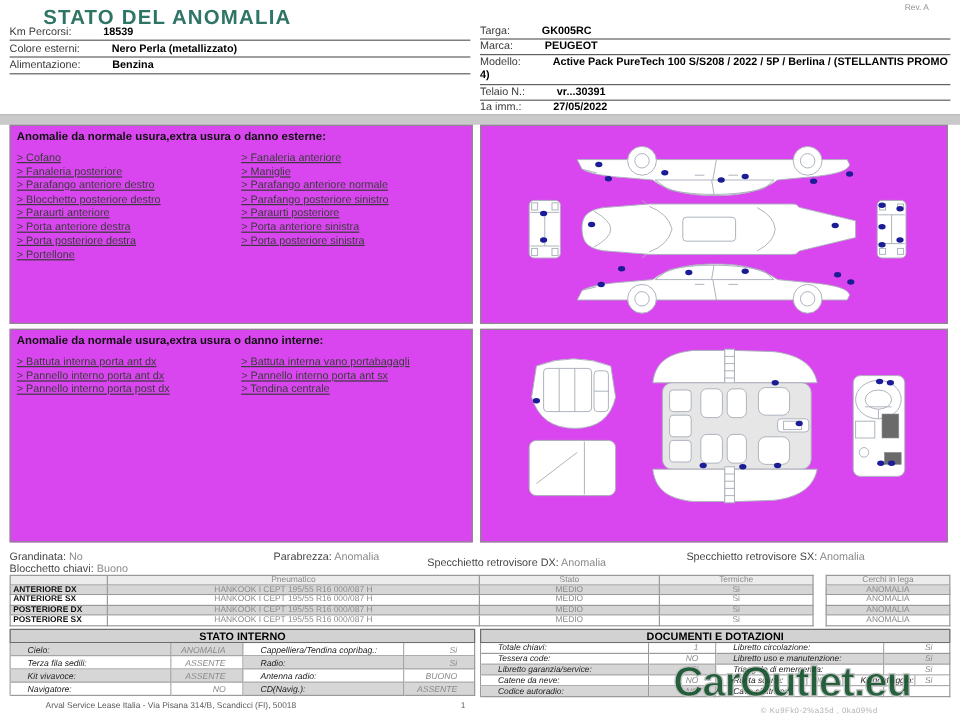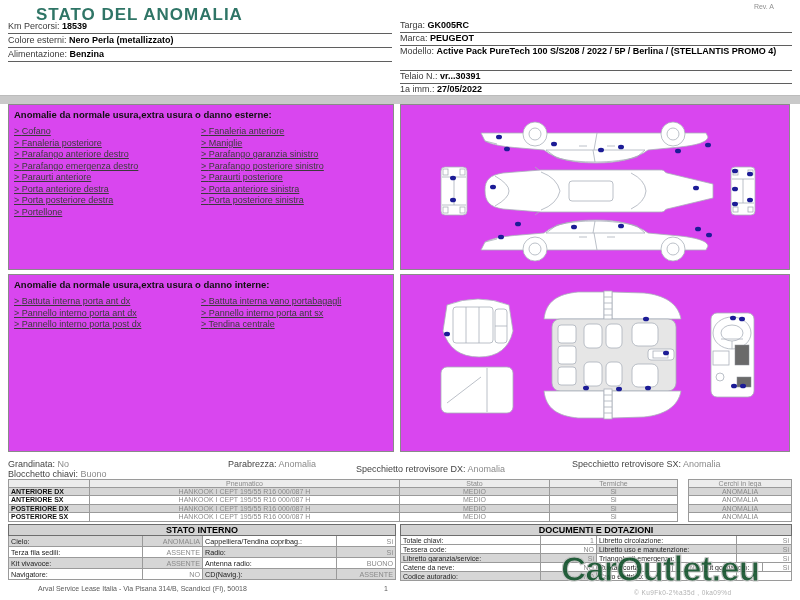--- a/index.html
+++ b/index.html
@@ -5,21 +5,21 @@
   html,body{margin:0;padding:0;}
   body{width:800px;height:600px;position:relative;background:#fff;overflow:hidden;
        font-family:"Liberation Sans",sans-serif;-webkit-font-smoothing:antialiased;}
   #title{position:absolute;left:36px;top:5px;font-size:17px;font-weight:bold;color:#2f7566;letter-spacing:1px;}
   #rev{position:absolute;right:26px;top:3px;font-size:7px;color:#909090;}
   
   .info-left{position:absolute;left:8px;top:20px;width:384px;}
   .info-right{position:absolute;left:400px;top:20px;width:392px;}
   .irow{border-bottom:1px solid #5f5f5f;font-size:9px;color:#3a3a3a;height:13px;line-height:12px;overflow:hidden;}
   .irow-r{height:12px;line-height:11px;}
-  .irow b{color:#000;}
+  .irow b{color:#000;margin-left:24px;}
   .irow.tall{height:24px;line-height:11px;white-space:normal;}
   #band{position:absolute;left:0;top:95px;width:800px;height:8px;background:#c9c9c9;border-top:1px solid #bcbcbc;}
   
   .panel{position:absolute;border:1px solid #8a8a8a;background:#d946ef;box-sizing:border-box;}
   #panel-ext{left:8px;top:104px;width:386px;height:166px;}
   #panel-ext-diag{left:400px;top:104px;width:390px;height:166px;}
   #panel-int{left:8px;top:274px;width:386px;height:178px;}
   #panel-int-diag{left:400px;top:274px;width:390px;height:178px;}
   .ptitle{font-size:9.5px;font-weight:bold;color:#101010;padding:4px 5px 2px 5px;}
   .plists{display:flex;padding:4px 5px 0 5px;}
@@ -54,23 +54,23 @@
   .tbl-head{position:absolute;background:#d2d2d2;border:1px solid #6d6d6d;font-weight:bold;text-align:center;
       font-size:9px;line-height:11px;height:12px;box-sizing:border-box;color:#000;}
   #si-head{left:8px;top:524px;width:388px;}
   #doc-head{left:400px;top:524px;width:392px;}
   #si-rows{position:absolute;left:8px;top:536px;width:388px;}
   #doc-rows{position:absolute;left:400px;top:536px;width:392px;}
   .prow{display:grid;border-left:1px solid #9a9a9a;box-sizing:border-box;}
   .prow.si{grid-template-columns:134px 60px 134px 59px;height:11px;}
   .prow.doc2{grid-template-columns:140px 56px 140px 55px;height:9px;}
   .prow.doc3{grid-template-columns:140px 56px 76px 30px 60px 29px;height:9px;}
-  .pc{border-right:1px solid #9a9a9a;border-bottom:1px solid #9a9a9a;font-size:7.2px;padding:0 2px;
+  .pc{border-right:1px solid #9a9a9a;border-bottom:1px solid #9a9a9a;font-size:7.2px;padding:0 14px;
       box-sizing:border-box;display:flex;align-items:center;background:#fff;color:#222;
-      overflow:hidden;white-space:nowrap;}
+      overflow:hidden;white-space:nowrap;font-style:italic;}
   .prow.doc2 .pc,.prow.doc3 .pc{font-size:7px;}
   .pv{justify-content:flex-end;color:#8a8a8a;}
   .pc.sh{background:#d6d6d6;}
   
   #footer-text{position:absolute;left:38px;top:585px;font-size:7px;color:#5a5a5a;}
   #page-num{position:absolute;left:384px;top:585px;font-size:7px;color:#5a5a5a;}
   #doc-code{position:absolute;left:634px;top:589px;font-size:6.5px;color:#b2b2b2;z-index:6;letter-spacing:.4px;}
   #watermark{position:absolute;left:561px;top:549px;font-size:35px;font-weight:bold;z-index:5;
       color:#14532d;-webkit-text-stroke:1.1px #c2c2c2;letter-spacing:-1px;opacity:.92;}
 </style>
@@ -96,30 +96,30 @@
 
 <div id="band"></div>
 
 <div class="panel" id="panel-ext">
   <div class="ptitle">Anomalie da normale usura,extra usura o danno esterne:</div>
   <div class="plists">
     <ul id="ext-col1">
         <li>Cofano</li>
         <li>Fanaleria posteriore</li>
         <li>Parafango anteriore destro</li>
-        <li>Parafango emergenza destro</li>
+        <li>Blocchetto posteriore destro</li>
         <li>Paraurti anteriore</li>
         <li>Porta anteriore destra</li>
         <li>Porta posteriore destra</li>
         <li>Portellone</li>
       </ul>
     <ul id="ext-col2">
         <li>Fanaleria anteriore</li>
         <li>Maniglie</li>
-        <li>Parafango garanzia sinistro</li>
+        <li>Parafango anteriore normale</li>
         <li>Parafango posteriore sinistro</li>
         <li>Paraurti posteriore</li>
         <li>Porta anteriore sinistra</li>
         <li>Porta posteriore sinistra</li>
       </ul>
   </div>
 </div>
 
 <div class="panel" id="panel-ext-diag">
   <svg width="388" height="164" viewBox="0 0 388 164">

